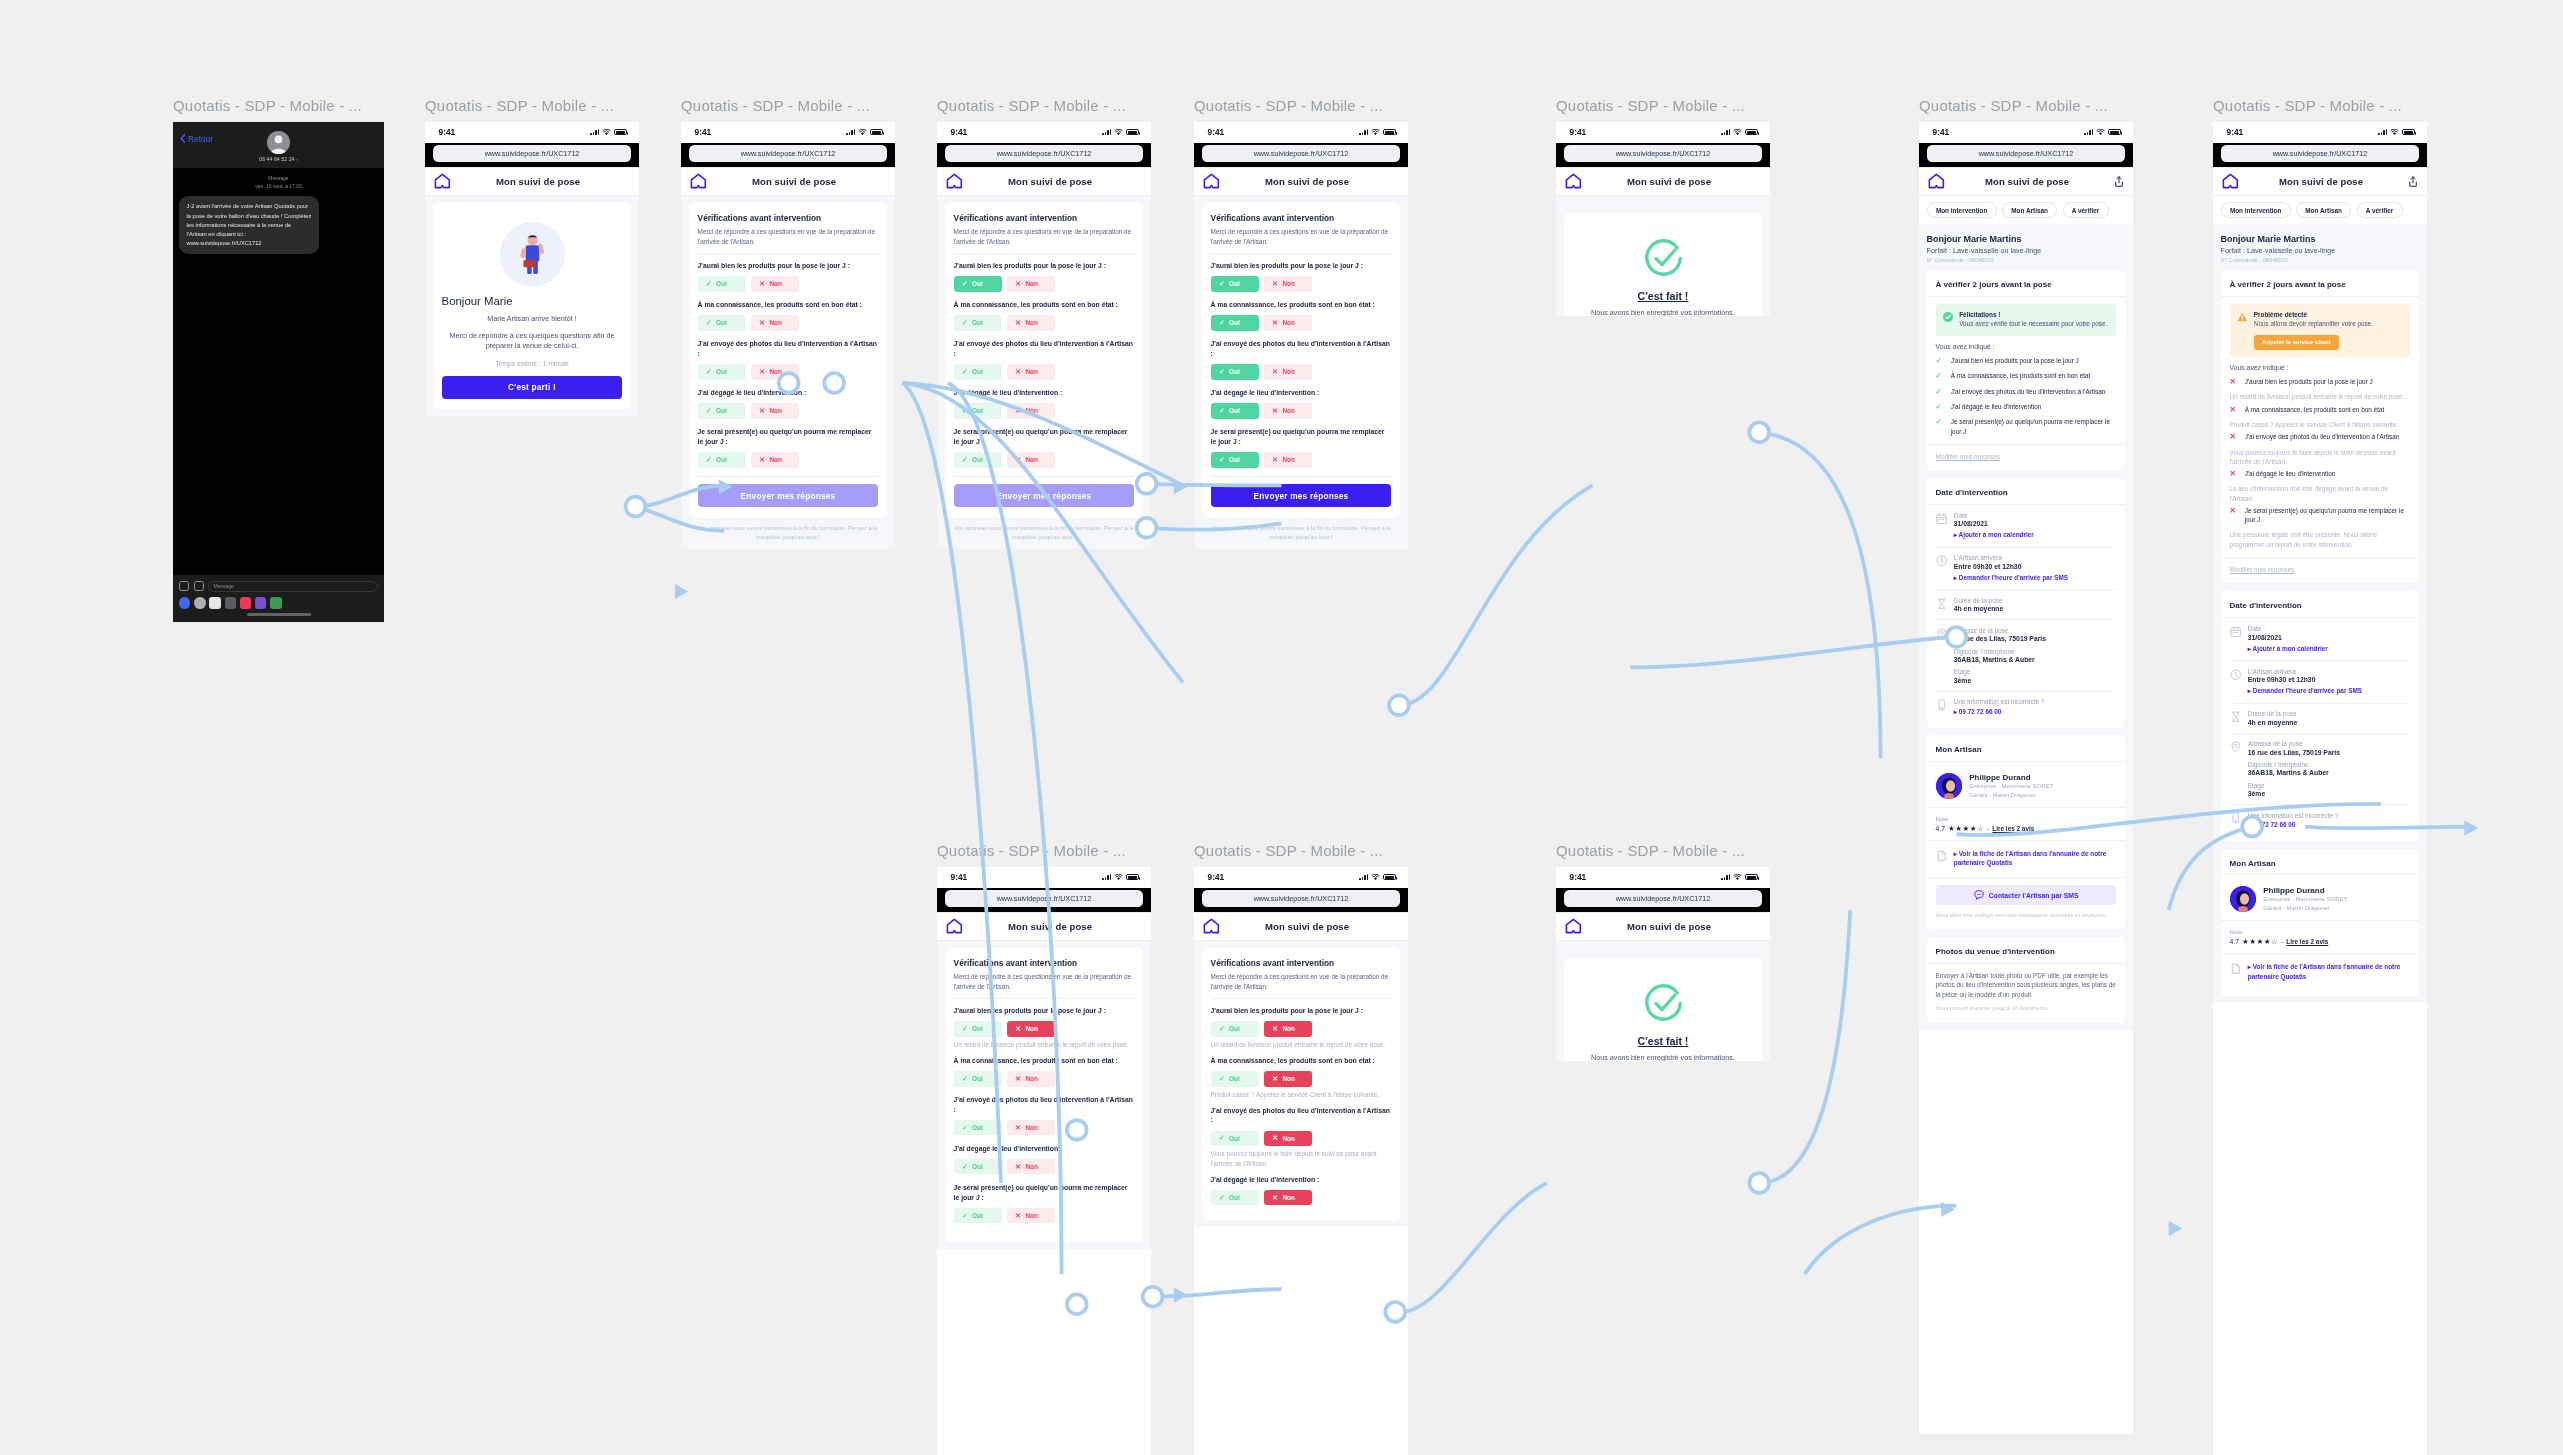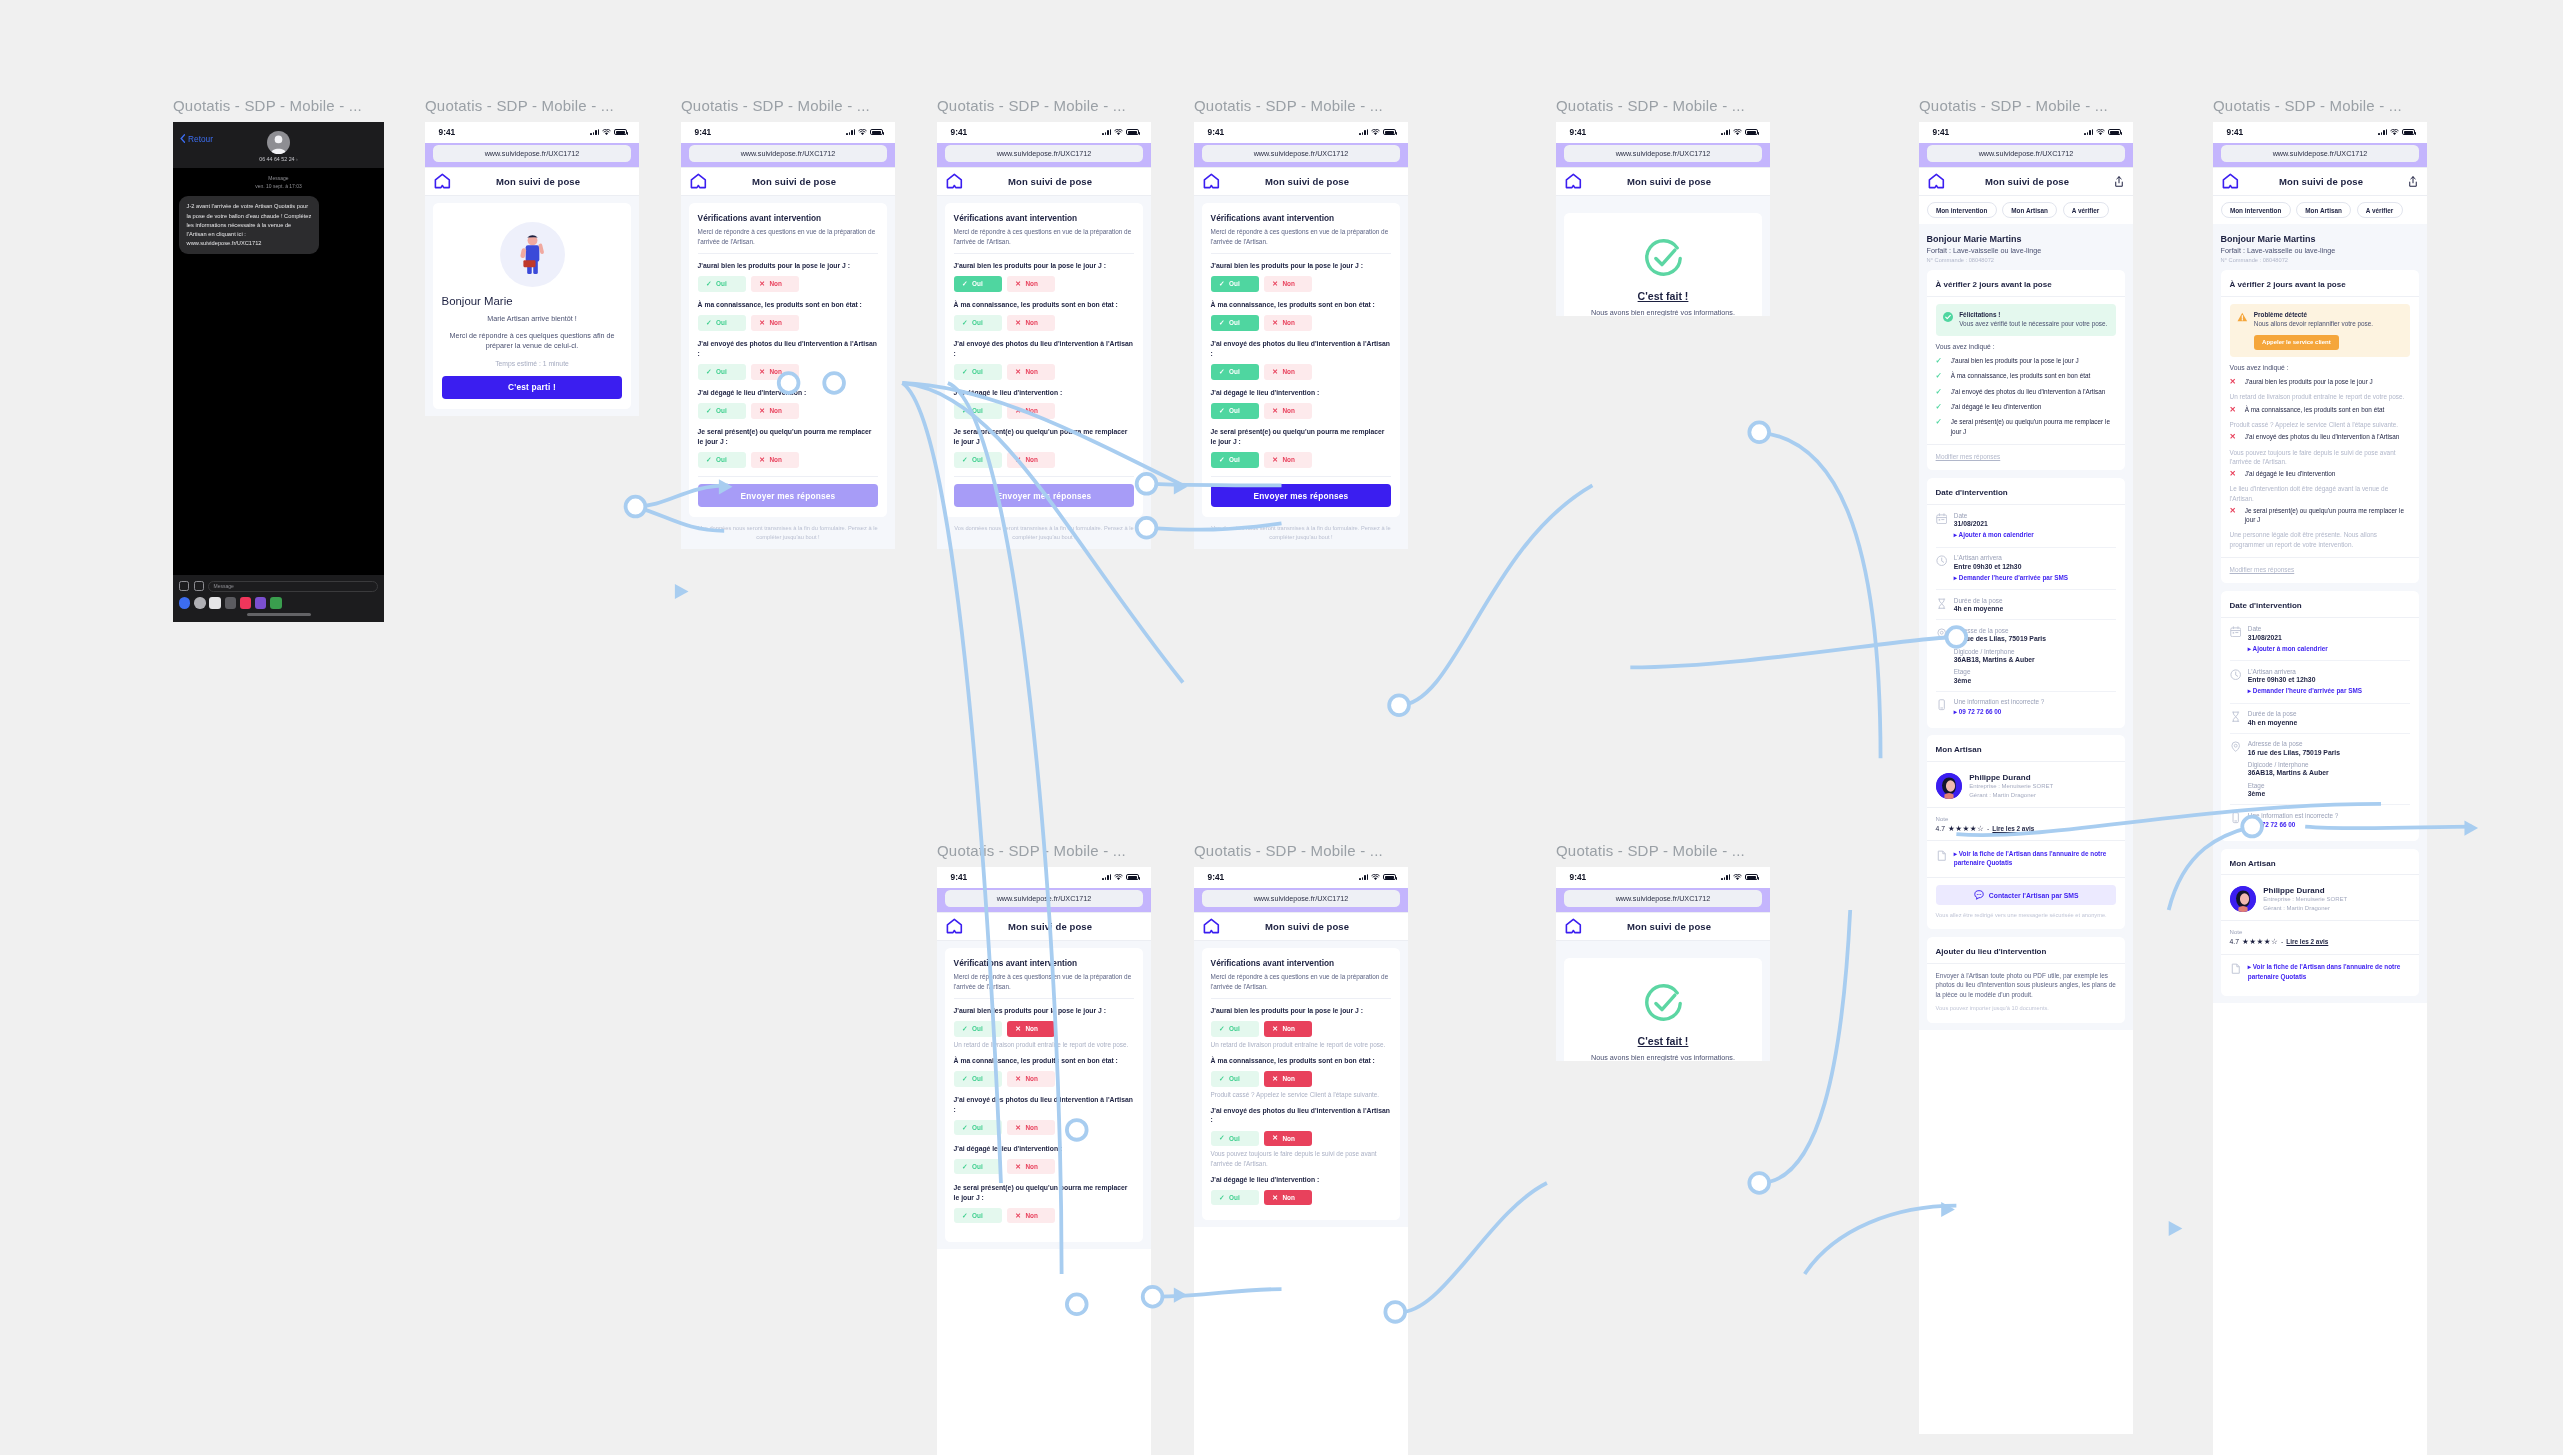--- a/index.html
+++ b/index.html
@@ -36,21 +36,21 @@
   .sig { display: flex; align-items: flex-end; gap: 0.9px; height: 6.8px; }
   .sig i { width: 1.5px; background: #0d1021; border-radius: 0.4px; display: block; }
   .sig i:nth-child(1){height:2.3px}.sig i:nth-child(2){height:3.8px}
   .sig i:nth-child(3){height:5.3px}.sig i:nth-child(4){height:6.8px}
   .wifi { width: 9px; height: 6.8px; }
   .batt { width: 13px; height: 6px; border: 0.9px solid #0d1021; border-radius: 1.9px; position: relative; }
   .batt::after { content:''; position:absolute; right:-2.3px; top:1.5px; width:1.2px; height:3px; background:#0d1021; border-radius:0 0.8px 0.8px 0;}
   .batt i { position:absolute; inset:0.8px; background:#0d1021; border-radius:0.8px; display:block;}
 
   
-  .urlbar { padding: 2.3px 7.6px 5.3px; background: #c4b5fd; }
+  .urlbar { padding: 2.3px 7.6px 5.3px; background: #000000; }
   .urlbar-inner {
     background:#eef0f5; border-radius: 5.3px; height: 16.7px;
     display:flex; align-items:center; justify-content:center;
     font-size: 7.2px; color:#2b2f45;
   }
 
   
   .appbar {
     height: 29px; display:flex; align-items:center; padding: 0 9px;
     border-top: 0.8px solid #eceef3; border-bottom: 0.8px solid #eceef3; background:#fff;
@@ -874,21 +874,21 @@
                 <circle cx="4.3" cy="5.8" r=".7" fill="#3b1ef0"></circle>
                 <circle cx="6.5" cy="5.8" r=".7" fill="#3b1ef0"></circle>
                 <circle cx="8.7" cy="5.8" r=".7" fill="#3b1ef0"></circle>
               </svg>
             <span>Contacter l'Artisan par SMS</span>
           </div>
           <div class="tiny">Vous allez être redirigé vers une messagerie sécurisée et anonyme.</div>
         </div>
 
         <div class="card" style="margin-top:7.6px;">
-          <div class="sec-title">Ajouter du lieu d'intervention</div>
+          <div class="sec-title">Photos du venue d'intervention</div>
           <div class="sec-hr"></div>
           <div class="q-sub">Envoyer à l'Artisan toute photo ou PDF utile, par exemple les photos du lieu d'intervention sous plusieurs angles, les plans de la pièce ou le modèle d'un produit.</div>
           <div class="tiny">Vous pouvez importer jusqu'à 10 documents.</div>
         </div>
       </div>
     </div>
   </div>
 
   <div class="frame" style="left:2213px; top:97px; width:214px;">
     <div class="frame-title">Quotatis - SDP - Mobile - ...</div>

